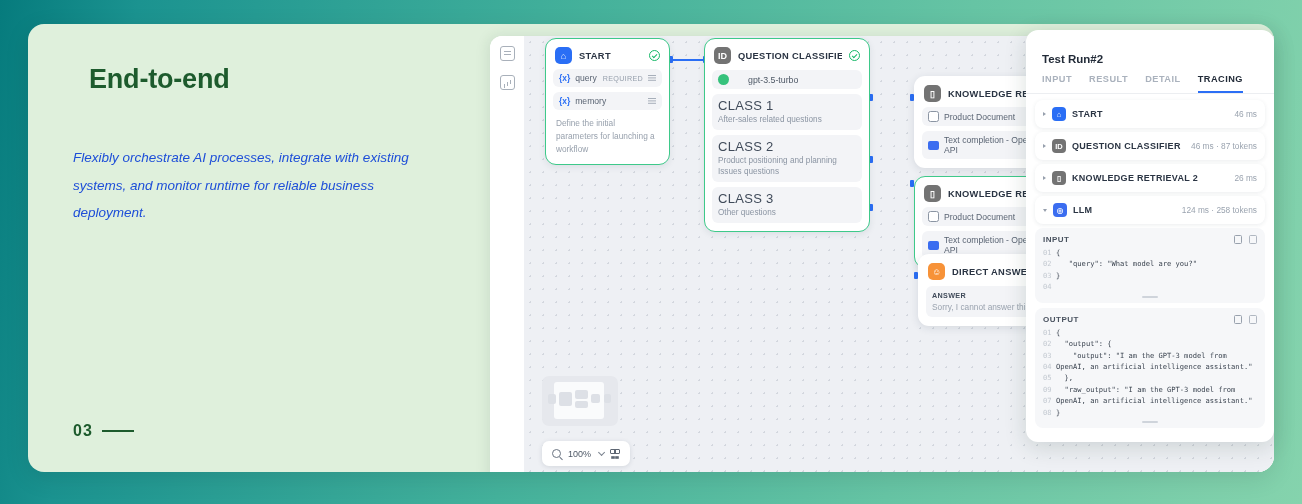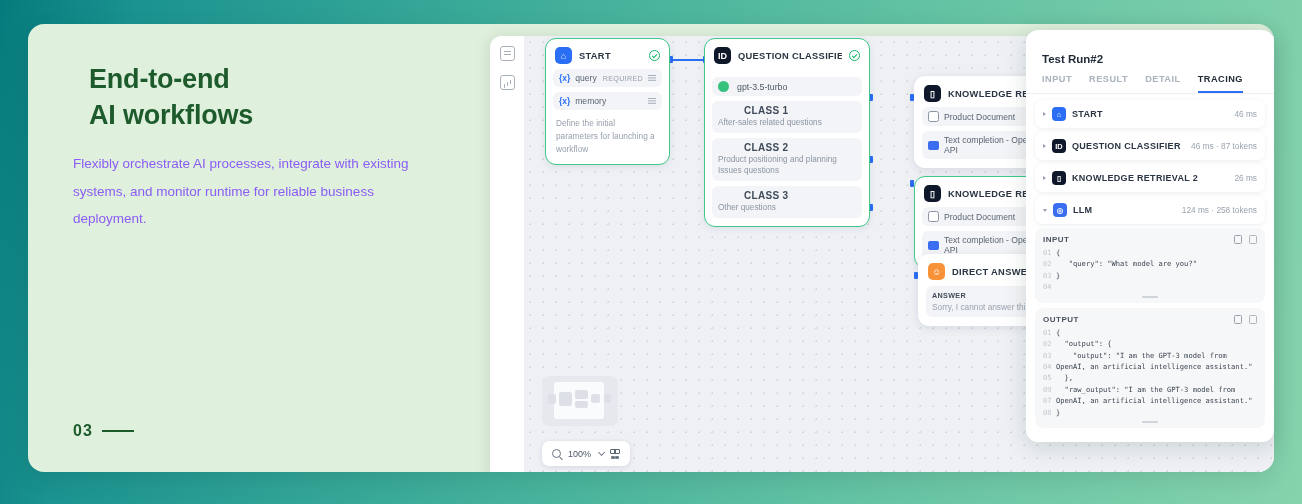--- a/index.html
+++ b/index.html
@@ -25,22 +25,22 @@
   }
 
   
   .copy { position: absolute; left: 0; top: 0; width: 462px; height: 100%; }
   .headline {
     position: absolute; left: 61px; top: 38px;
     font-size: 27px; font-weight: 700; line-height: 1.32;
     color: #1d5b2d; letter-spacing: -0.2px;
   }
   .subcopy {
-    position: absolute; left: 45px; top: 126px; width: 370px;
-    font-size: 13.5px; line-height: 2.05; color: #8b5cf6;
+    position: absolute; left: 45px; top: 120px; width: 370px;
+    font-size: 13.5px; line-height: 2.05; color: #1d4ed8; font-style: italic;
   }
   .step { position: absolute; left: 45px; top: 398px; display: flex; align-items: center; gap: 9px; }
   .step-num { font-size: 16px; font-weight: 700; color: #1d5b2d; letter-spacing: 1px; }
   .step-dash { width: 32px; height: 1.6px; background: #1d5b2d; }
 
   
   .app {
     position: absolute; left: 462px; top: 12px;
     width: 800px; height: 452px;
     background: #fff;
@@ -84,21 +84,21 @@
     padding: 7px 7px 8px;
   }
   .node.plain { border-color: transparent; box-shadow: 0 2px 8px rgba(30,50,70,.12); }
   .node-head { display: flex; align-items: center; gap: 7px; padding: 1px 2px 0; }
   .node-ico {
     width: 17px; height: 17px; border-radius: 5px; flex: none;
     display: flex; align-items: center; justify-content: center;
     color: #fff; font-size: 9px; font-weight: 700;
   }
   .ico-blue { background: #2a6ef5; }
-  .ico-green { background: #0f172a; }
+  .ico-green { background: #737373; }
   .ico-orange { background: #f79238; }
   .ico-indigo { background: #3b6df0; }
   .node-title {
     font-size: 9.3px; font-weight: 700; color: #2a3443;
     letter-spacing: .32px; white-space: nowrap; overflow: hidden;
   }
   .node-check {
     margin-left: auto; width: 11px; height: 11px; border-radius: 50%;
     border: 1.4px solid #18b869; position: relative; flex: none;
   }
@@ -116,26 +116,26 @@
   .varmark { color: #2a6ef5; font-size: 8.4px; font-weight: 700; }
   .row-req { margin-left: auto; font-size: 7.2px; color: #97a0ad; letter-spacing: .3px; }
   .row-menu { width: 8px; height: 6px; flex: none; }
   .row-menu::before {
     content: ""; display: block; width: 8px; height: 1.3px; background: #a7afba;
     box-shadow: 0 2.4px 0 #a7afba, 0 4.8px 0 #a7afba;
   }
   .node-desc { font-size: 8.3px; color: #98a1ad; line-height: 1.55; margin-top: 7px; padding: 0 3px; }
 
   .cls { background: #f3f4f7; border-radius: 6px; padding: 4px 6px; margin-top: 5px; }
-  .cls-t { font-size: 10px; font-weight: 700; color: #404b5a; letter-spacing: .3px; margin-left: 26px; }
+  .cls-t { font-size: 13px; font-weight: 400; color: #404b5a; letter-spacing: .3px; }
   .cls-d { font-size: 8.2px; color: #8b95a3; line-height: 1.42; margin-top: 1px; }
 
   .model-row {
-    display: flex; align-items: center; gap: 8px;
-    background: #f3f4f7; border-radius: 6px; padding: 4px 6px; margin-top: 13px;
+    display: flex; align-items: center; gap: 19px;
+    background: #f3f4f7; border-radius: 6px; padding: 4px 6px; margin-top: 6px;
     font-size: 8.8px; color: #4e5866;
   }
   .model-dot { width: 11px; height: 11px; border-radius: 50%; background: #14b866; flex: none; opacity: .85; }
   .doc-ico {
     width: 11px; height: 11px; border-radius: 2.5px; flex: none;
     border: 1.2px solid #8b95a3; background: #fff;
   }
   .folder-ico { width: 11px; height: 9px; border-radius: 2px; background: #3b6df0; flex: none; }
 
   .ans-box { background: #f3f4f7; border-radius: 6px; padding: 5px 6px; margin-top: 6px; }
@@ -205,21 +205,20 @@
   .collapse { width: 16px; height: 1.6px; background: #cfd4db; border-radius: 1px; margin: 3px auto 2px; }
 </style>
 </head>
 <body>
 
 <div class="card">
 
   <div class="copy">
     <div class="headline">
       <div>End-to-end</div>
-      <div>AI workflows</div>
     </div>
     <div class="subcopy">Flexibly orchestrate AI processes, integrate with existing systems, and monitor runtime for reliable business deployment.</div>
     <div class="step">
       <span class="step-num">03</span>
       <span class="step-dash"></span>
     </div>
   </div>
 
   <div class="app">
 

